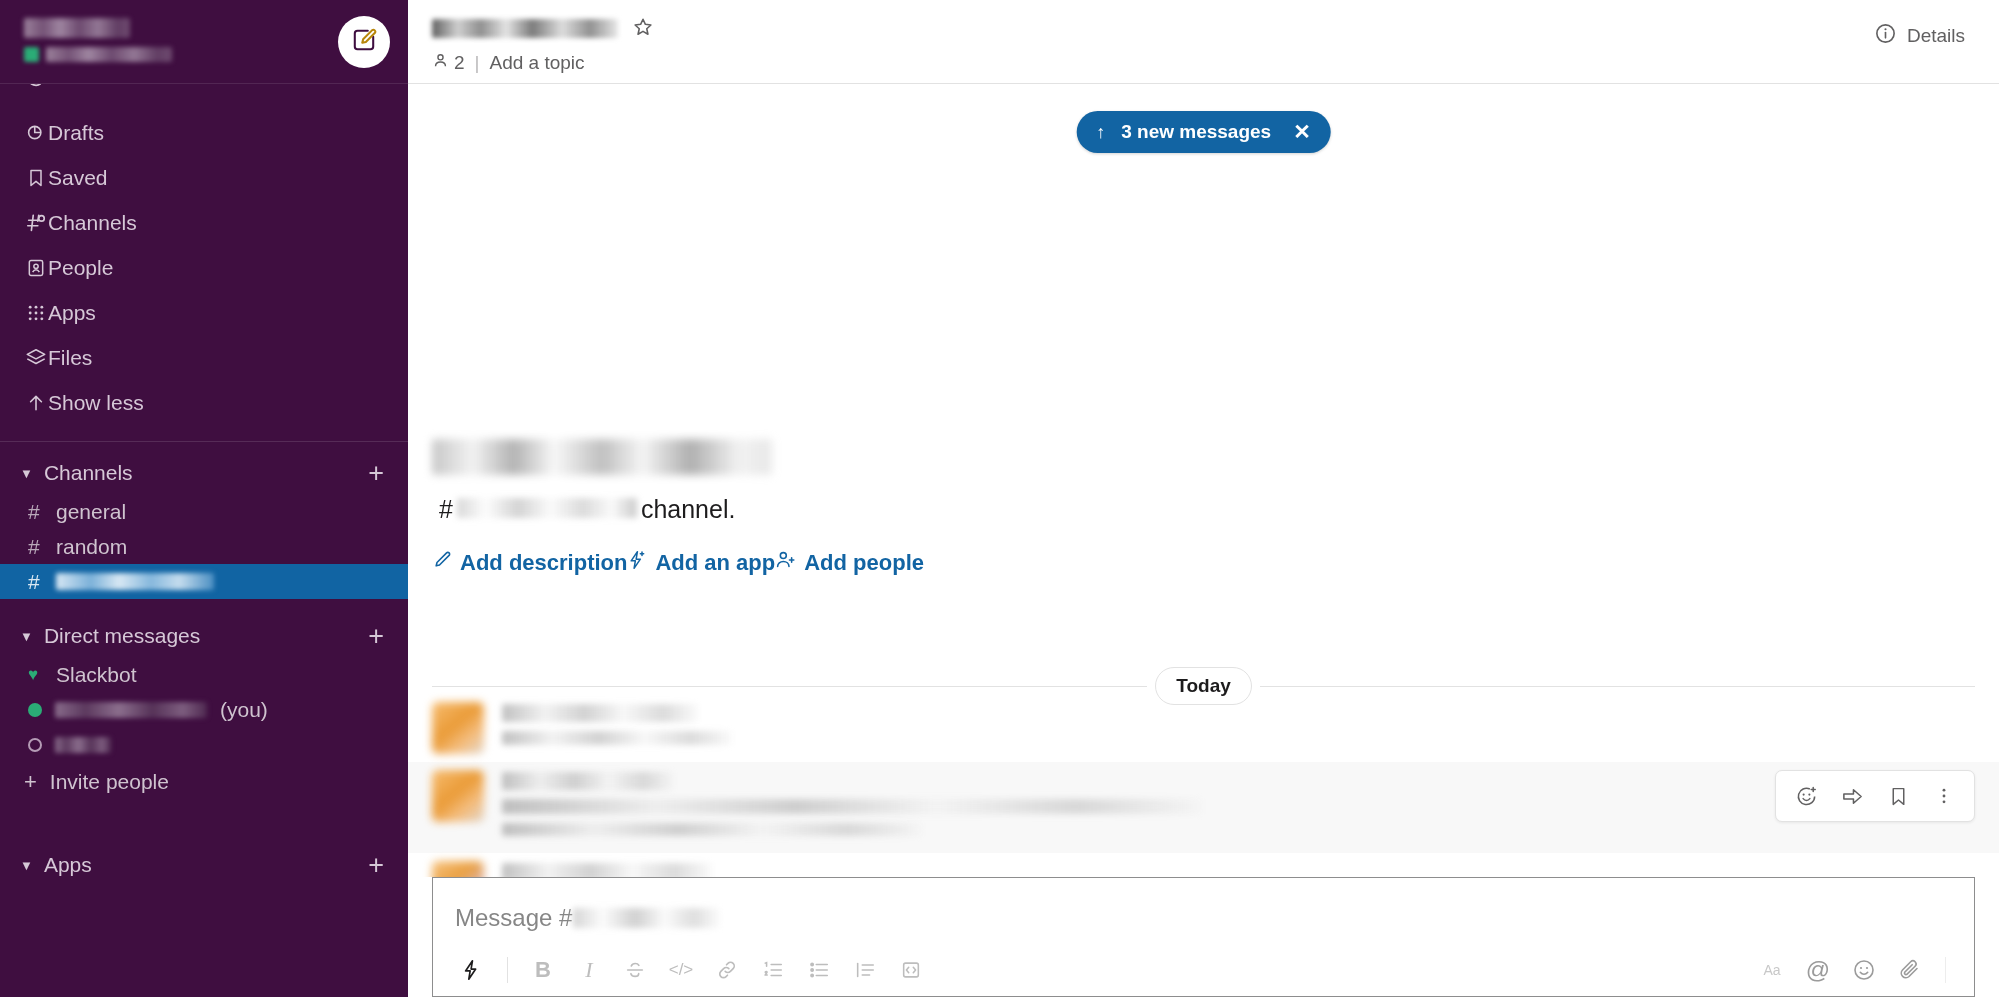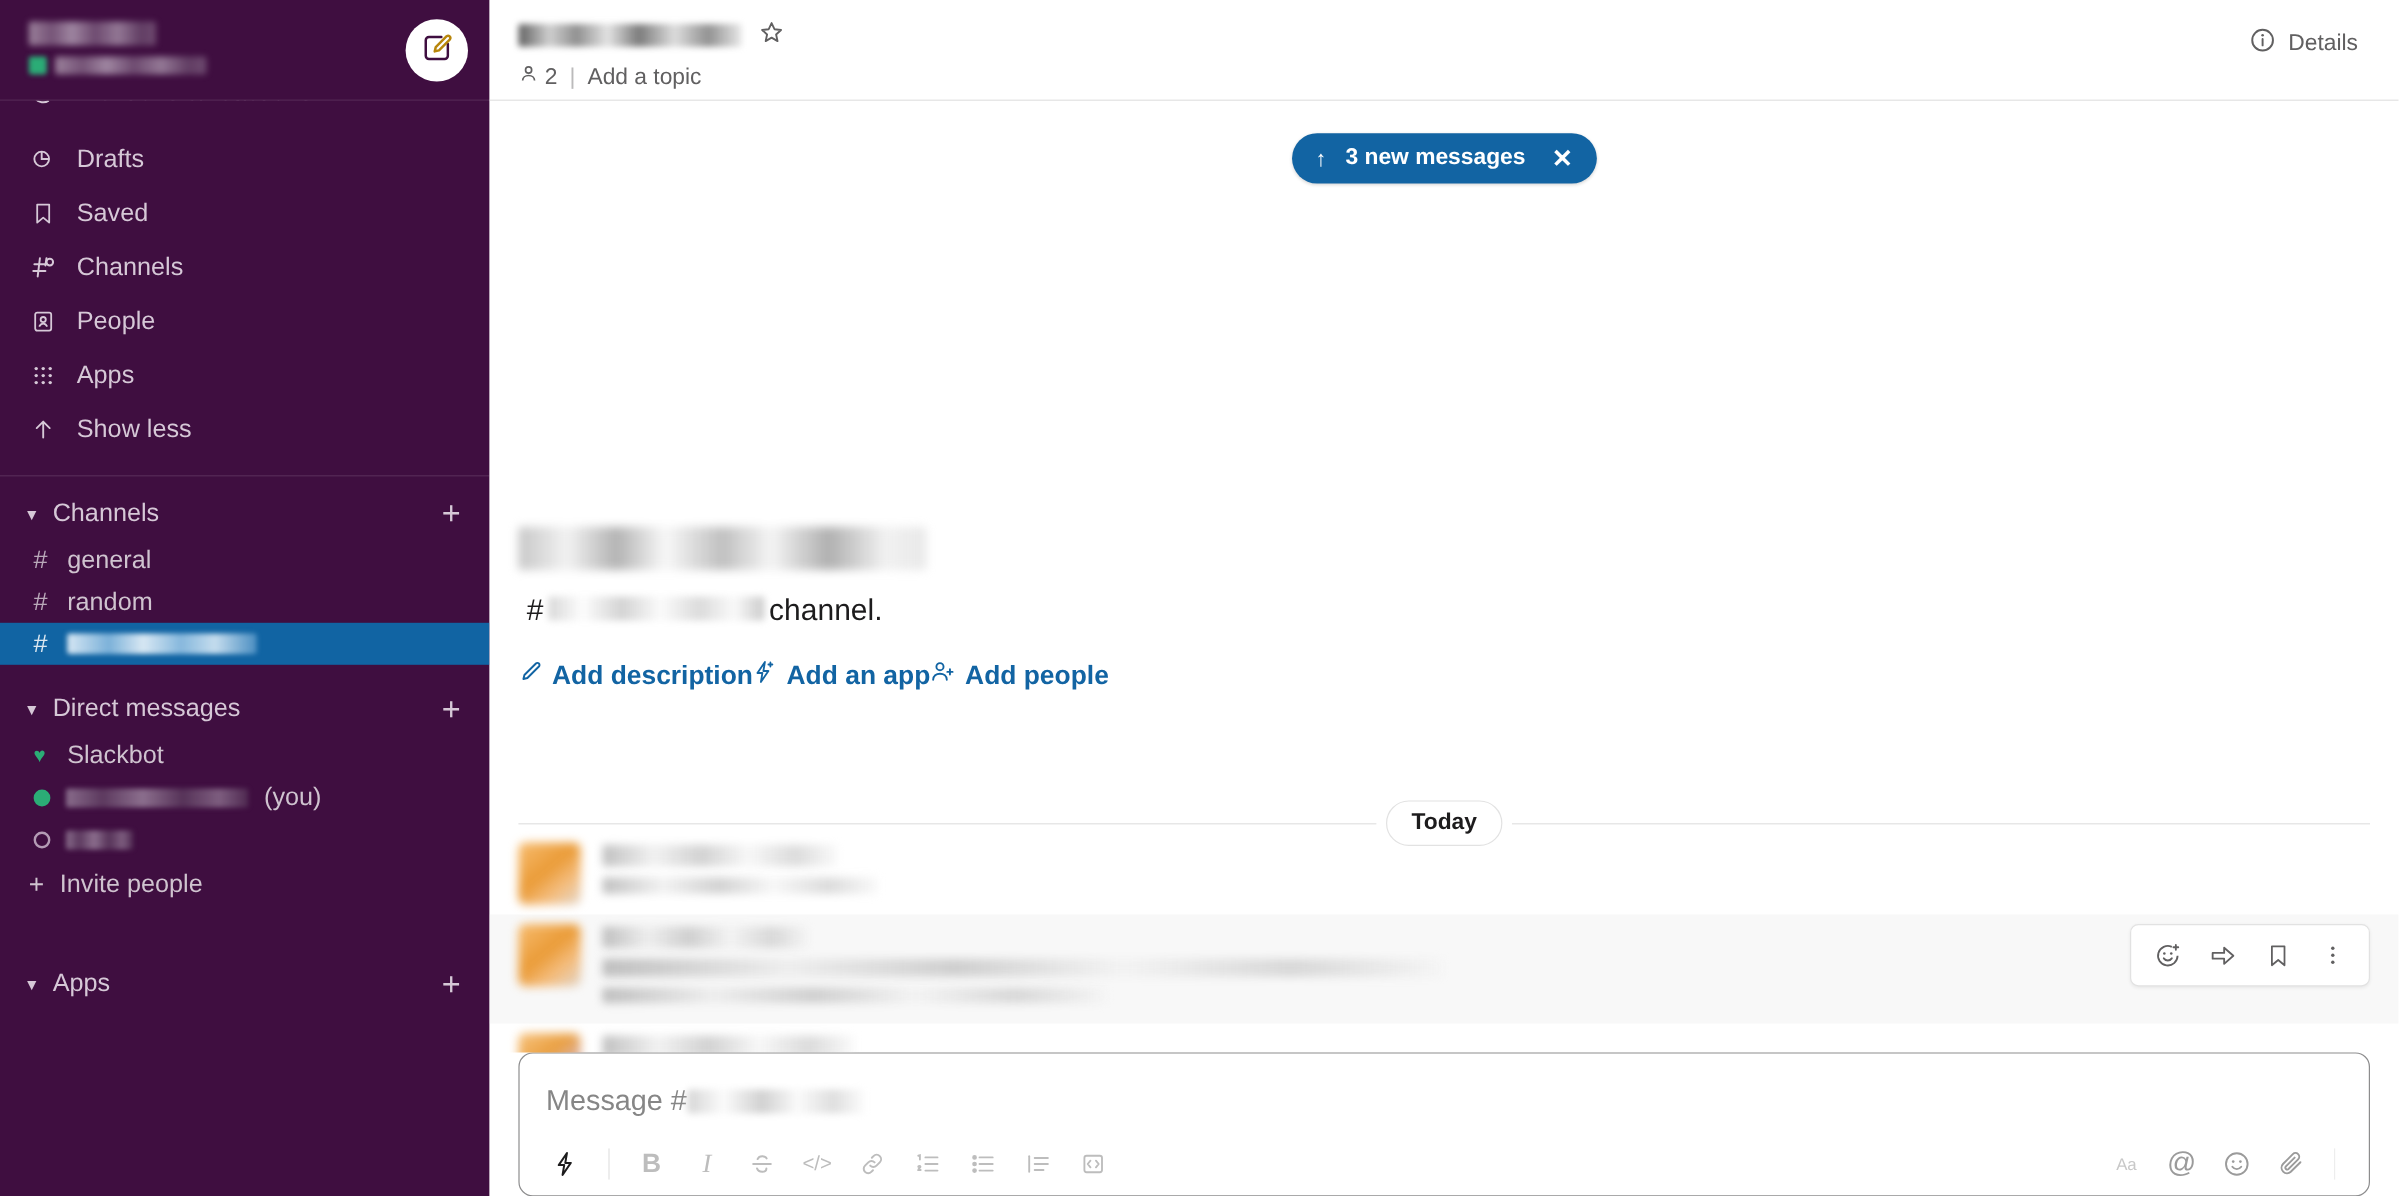--- a/index.html
+++ b/index.html
@@ -61,21 +61,20 @@
     display: flex; align-items: center; justify-content: center;
     cursor: pointer;
     flex: 0 0 52px;
     margin-top: 2px;
   }
 
   .nav-list { padding: 0 0 8px 0; }
   .nav-row {
     display: flex;
     align-items: center;
-    gap: 16px;
     height: 45px;
     padding: 0 20px 0 24px;
     font-size: 21px;
     color: #D6C8D7;
     cursor: pointer;
     white-space: nowrap;
   }
   .nav-row.clipped { height: 26px; overflow: hidden; align-items: flex-start; }
   .nav-row.clipped .ic, .nav-row.clipped .lbl { margin-top: -19px; }
   .ic { width: 24px; height: 24px; display: inline-flex; align-items: center; justify-content: center; flex: 0 0 24px; }
@@ -295,21 +294,21 @@
     z-index: 10;
   }
   .htool {
     width: 40px; height: 34px; display: flex; align-items: center; justify-content: center;
     border-radius: 5px; cursor: pointer; color: #616061;
   }
 
   
   .composer-wrap { padding: 0 24px 0 24px; flex: 0 0 auto; }
   .composer {
-    border: 1px solid #8D8D8E; border-radius: 12px;
+    border: 1px solid #8D8D8E; border-radius: 0;
     min-height: 120px; background: #ffffff;
     display: flex; flex-direction: column;
   }
   .composer-input {
     display: flex; align-items: center;
     padding: 22px 22px 8px 22px; font-size: 24px; color: #868686;
     min-height: 66px; cursor: text;
   }
   .ph-blur {
     display: inline-block; width: 148px; height: 20px; border-radius: 2px;
@@ -420,20 +419,29 @@
               <circle cx="12" cy="12" r="1.7"></circle>
               <circle cx="19" cy="12" r="1.7"></circle>
             <circle cx="5" cy="19" r="1.7"></circle>
               <circle cx="12" cy="19" r="1.7"></circle>
               <circle cx="19" cy="19" r="1.7"></circle>
           </svg>
         </span>
         <span class="lbl">Apps</span>
       </div>
 
+      <div class="nav-row">
+        <span class="ic">
+          <svg width="22" height="22" viewBox="0 0 24 24" fill="none" stroke="#D6C8D7" stroke-width="1.7" stroke-linejoin="round">
+            <path d="M12 3 2.5 8 12 13l9.5-5z"></path>
+              <path d="M2.5 13 12 18l9.5-5"></path>
+          </svg>
+        </span>
+        <span class="lbl">Files</span>
+      </div>
 
       <div class="nav-row">
         <span class="ic">
           <svg width="20" height="20" viewBox="0 0 24 24" fill="none" stroke="#D6C8D7" stroke-width="1.9" stroke-linecap="round" stroke-linejoin="round">
             <path d="M12 20V4M5.5 10.5 12 4l6.5 6.5"></path>
           </svg>
         </span>
         <span class="lbl">Show less</span>
       </div>
     </nav>

